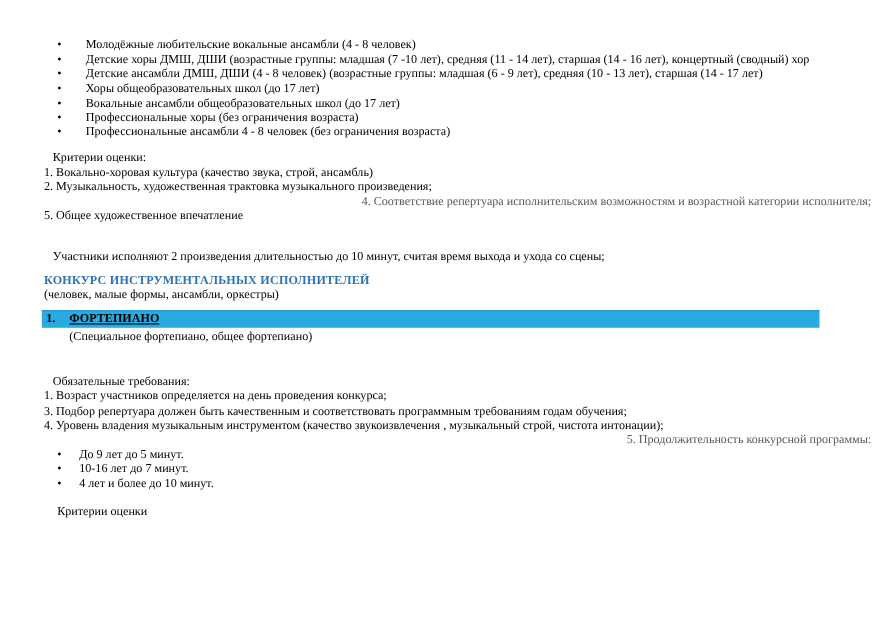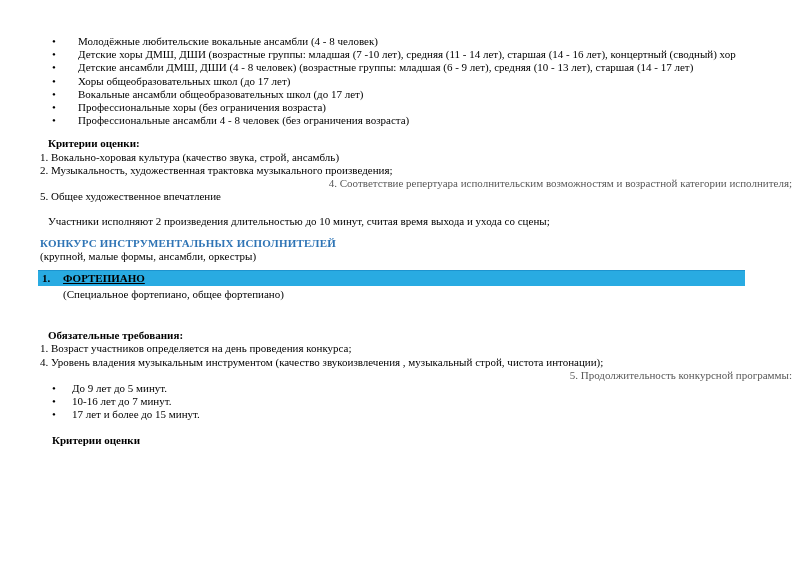--- a/index.html
+++ b/index.html
@@ -40,28 +40,28 @@
   .bullets2 li {
     position: relative;
     padding-left: 32px;
   }
   .bullets2 li::before {
     content: "\2022";
     position: absolute;
     left: 12px;
   }
 
-  .bold { font-weight: bold; }
+  .bold { font-weight: normal; }
   .gray { color: #595959; text-align: right; }
   .ind8 { padding-left: 8px; }
   .ind12 { padding-left: 12px; }
   .ind23 { padding-left: 23px; }
 
   .criteria-heading { margin-top: 10px; }
-  .performance-note { margin-top: 12px; }
+  .performance-note { margin-top: 24px; }
 
   .section-title {
     margin-top: 8px;
     font-weight: bold;
     color: #2E74B5;
     letter-spacing: 0.2px;
   }
 
   .highlight-bar {
     margin-top: 7px;
@@ -108,34 +108,35 @@
 
   <p class="bold ind8 criteria-heading">Критерии оценки:</p>
   <p>1. Вокально-хоровая культура (качество звука, строй, ансамбль)</p>
   <p>2. Музыкальность, художественная трактовка музыкального произведения;</p>
   <p class="gray">4. Соответствие репертуара исполнительским возможностям и возрастной категории исполнителя;</p>
   <p>5. Общее художественное впечатление</p>
 
   <p class="ind8 performance-note">Участники исполняют 2 произведения длительностью до 10 минут, считая время выхода и ухода со сцены;</p>
 
   <p class="section-title">КОНКУРС ИНСТРУМЕНТАЛЬНЫХ ИСПОЛНИТЕЛЕЙ</p>
-  <p>(крупной, малые формы, ансамбли, оркестры)</p>
+  <p>(человек, малые формы, ансамбли, оркестры)</p>
 
   <div class="highlight-bar">
     <span class="bar-num">1.</span>
     <span class="bar-title">ФОРТЕПИАНО</span>
   </div>
   <p class="ind23 piano-subtitle">(Специальное фортепиано, общее фортепиано)</p>
 
   <p class="bold ind8 requirements-heading">Обязательные требования:</p>
   <p>1. Возраст участников определяется на день проведения конкурса;</p>
+  <p>3. Подбор репертуара должен быть качественным и соответствовать программным требованиям годам обучения;</p>
   <p>4. Уровень владения музыкальным инструментом (качество звукоизвлечения , музыкальный строй, чистота интонации);</p>
   <p class="gray">5. Продолжительность конкурсной программы:</p>
 
   <ul class="bullets2">
     <li>До 9 лет до 5 минут.</li>
     <li>10-16 лет до 7 минут.</li>
-    <li>17 лет и более до 15 минут.</li>
+    <li>4 лет и более до 10 минут.</li>
   </ul>
 
   <p class="bold ind12 bottom-criteria">Критерии оценки</p>
 
 </div>
 
 </body></html>

